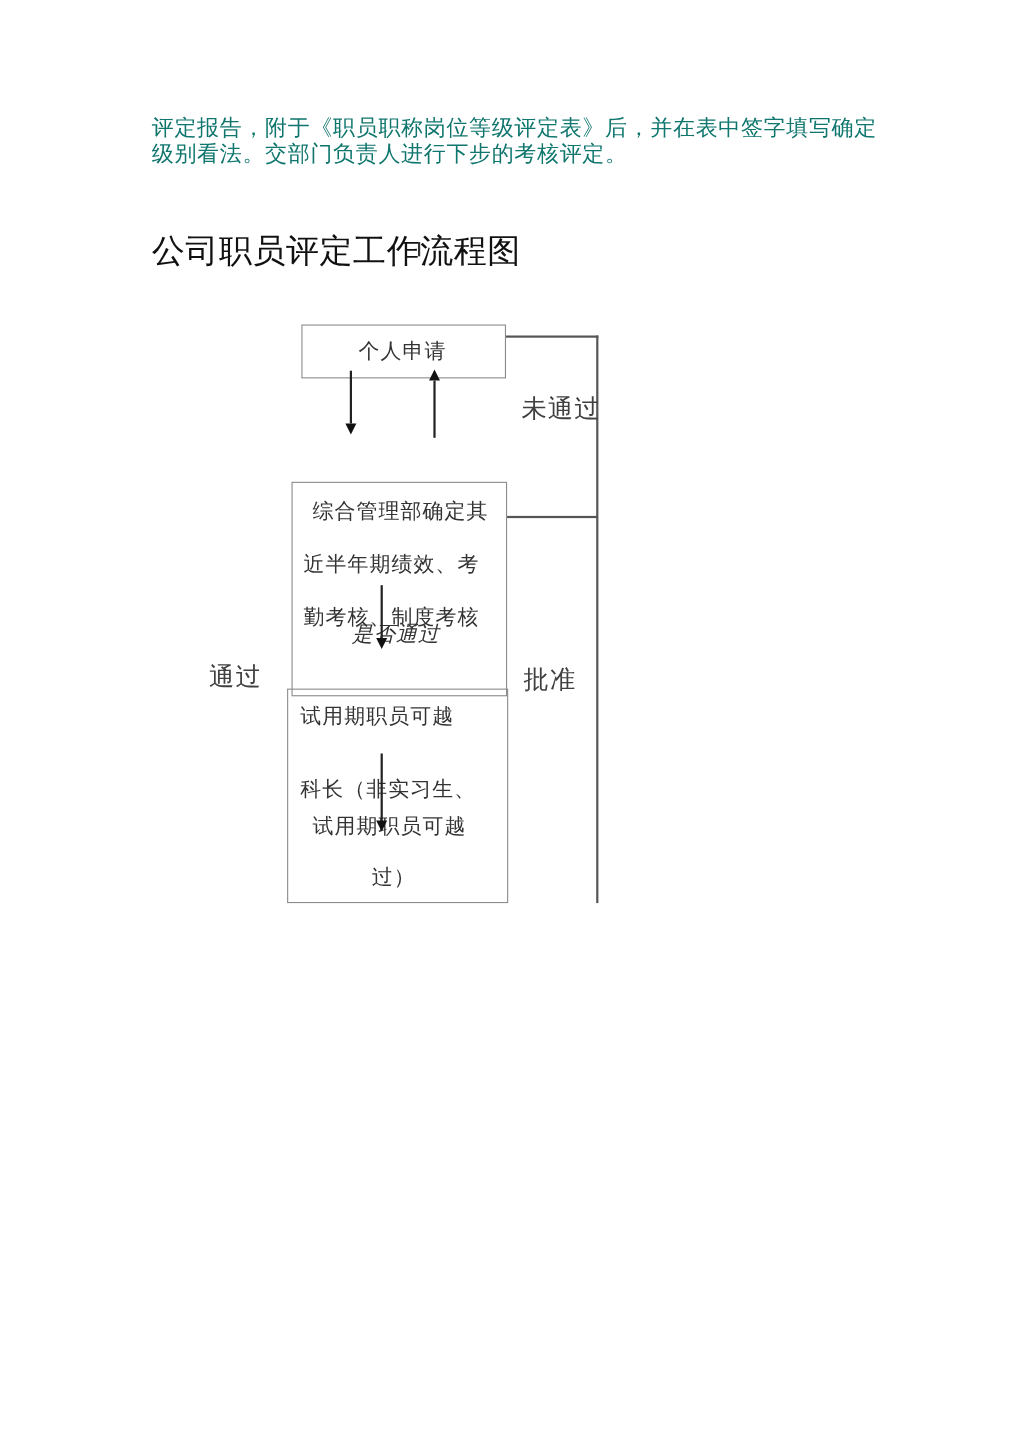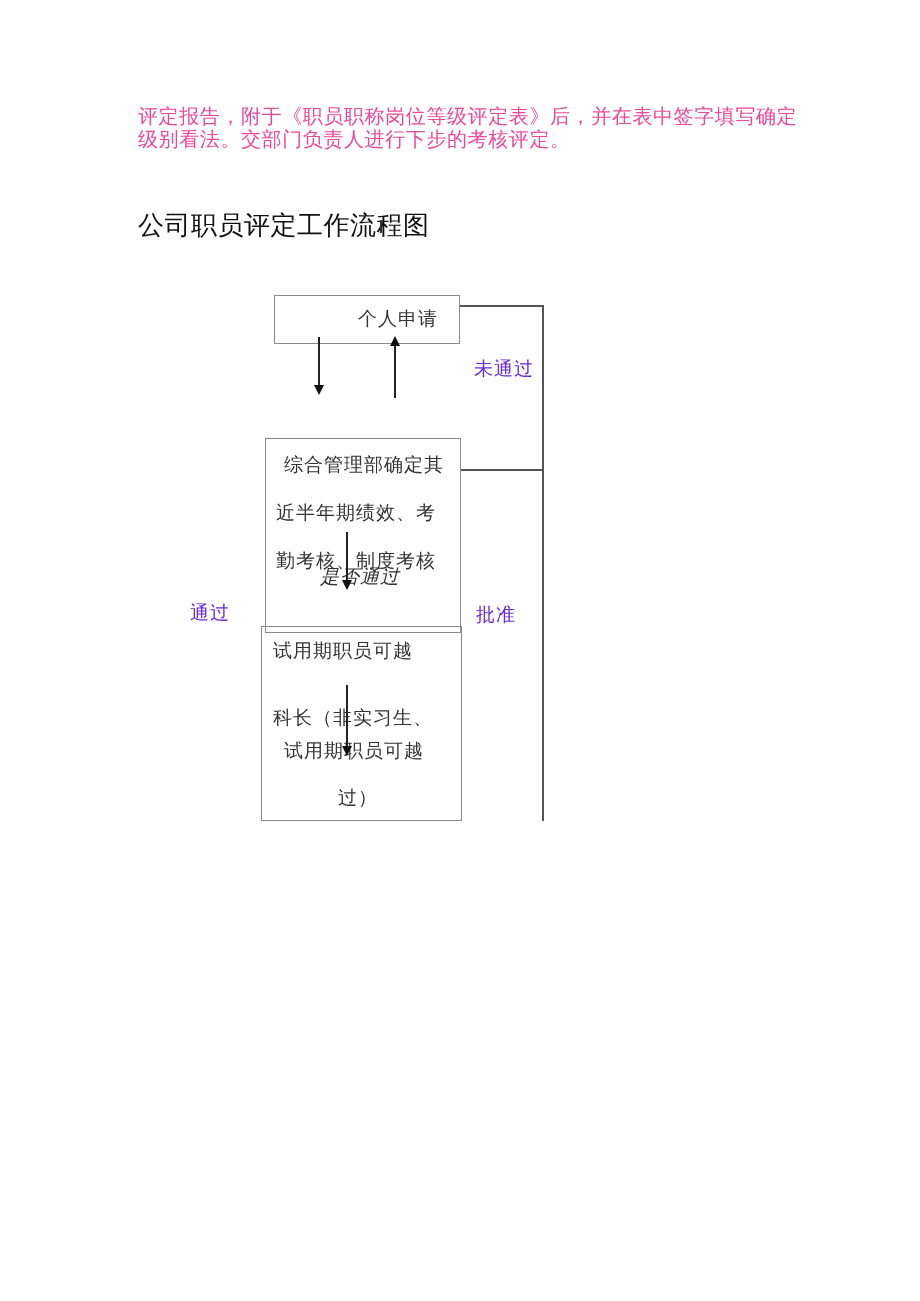--- a/index.html
+++ b/index.html
@@ -1,44 +1,44 @@
 <!DOCTYPE html>
 <html><head>
   <meta charset="utf-8">
   <style>
     html, body { margin: 0; padding: 0; }
     body {
       width: 920px; height: 1301px; background: #ffffff; position: relative; overflow: hidden;
       font-family: "DejaVu Serif", "Liberation Serif", serif; color: #1a1a1a;
     }
-    .para { position: absolute; left: 138px; width: 660px; font-size: 20px; line-height: 38px; letter-spacing: 0.6px; color: #ec4899; }
-    .heading { position: absolute; left: 138px; top: 208px; font-family: "DejaVu Sans", "Liberation Sans", sans-serif; font-size: 26px; color: #111; letter-spacing: 0.5px; }
+    .para { position: absolute; left: 138px; width: 660px; font-size: 20px; line-height: 38px; letter-spacing: 0.6px; color: #0f766e; }
+    .heading { position: absolute; left: 138px; top: 208px; font-family: "DejaVu Sans", "Liberation Sans", sans-serif; font-size: 30px; color: #111; letter-spacing: 0.5px; }
     .box { position: absolute; border: 1.5px solid #8a8a8a; box-sizing: border-box; background: transparent; }
     .box-text { position: absolute; font-size: 19px; color: #333; white-space: nowrap; letter-spacing: 1px; }
     .line { position: absolute; background: #555; }
     .arrow-down, .arrow-up { position: absolute; width: 0; height: 0; border-left: 5px solid transparent; border-right: 5px solid transparent; }
     .arrow-down { border-top: 10px solid #111; }
     .arrow-up { border-bottom: 10px solid #111; }
-    .label { position: absolute; font-size: 19px; color: #6d28d9; letter-spacing: 1px; }
+    .label { position: absolute; font-size: 23px; color: #404040; letter-spacing: 1px; }
   </style>
 </head>
 <body>
 
 <div>
   <div class="para" style="top:97px;">评定报告，附于《职员职称岗位等级评定表》后，并在表中签字填写确定</div>
   <div class="para" style="top:120px;">级别看法。交部门负责人进行下步的考核评定。</div>
 </div>
 
 <div class="heading">公司职员评定工作流程图</div>
 <div class="line" style="left:380px; top:220px; width:1.5px; height:13px; background:#333;"></div>
 
 <div>
 
   <div class="box" style="left:274px; top:295px; width:186px; height:49px;"></div>
-  <div class="box-text" style="left:326px; top:306px;margin-left:32px;">个人申请</div>
+  <div class="box-text" style="left:326px; top:306px;">个人申请</div>
 
   <div class="line" style="left:318px; top:337px; width:2px; height:48px; background:#222;"></div>
   <div class="arrow-down" style="left:314px; top:385px;"></div>
   <div class="line" style="left:394px; top:346px; width:2px; height:52px; background:#222;"></div>
   <div class="arrow-up" style="left:390px; top:336px;"></div>
 
   <div class="box" style="left:265px; top:438px; width:196px; height:195px;"></div>
   <div class="box-text" style="left:284px; top:452px;">综合管理部确定其</div>
   <div class="box-text" style="left:276px; top:500px;">近半年期绩效、考</div>
   <div class="box-text" style="left:276px; top:548px;">勤考核、制度考核</div>

